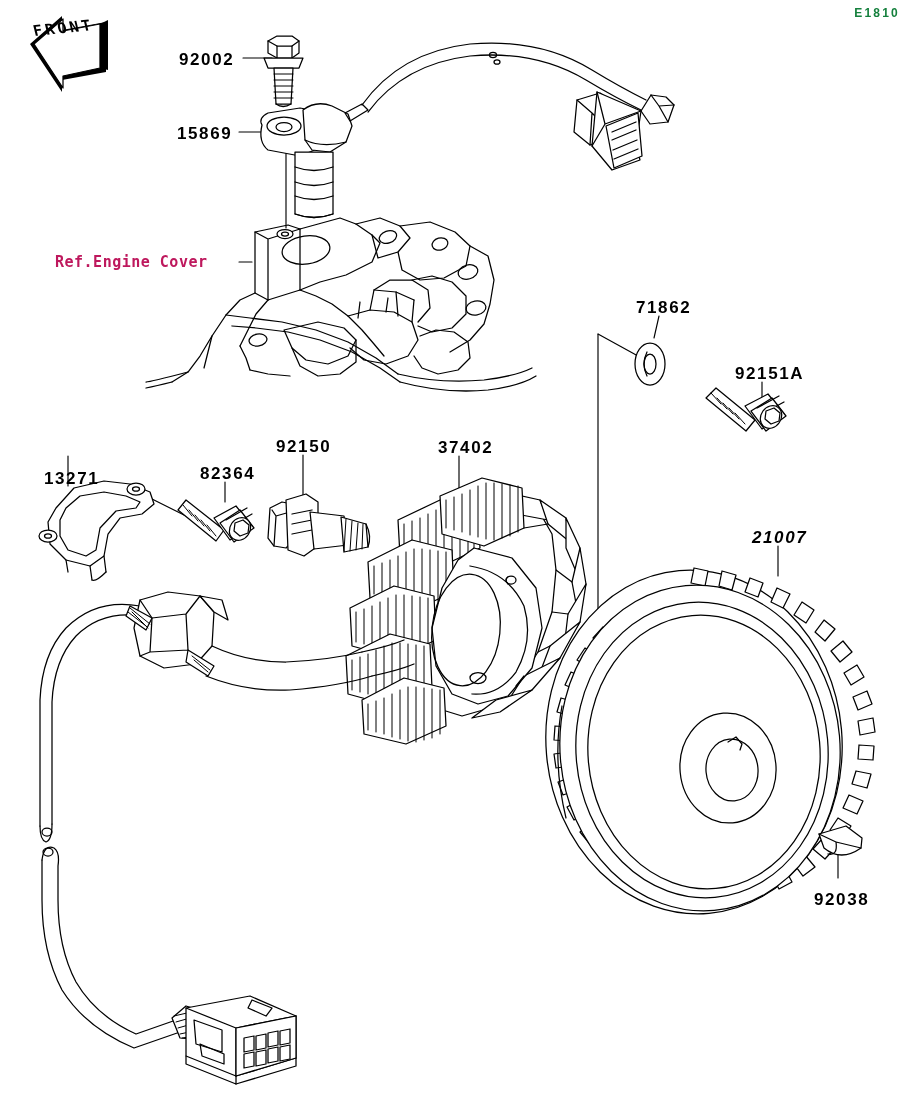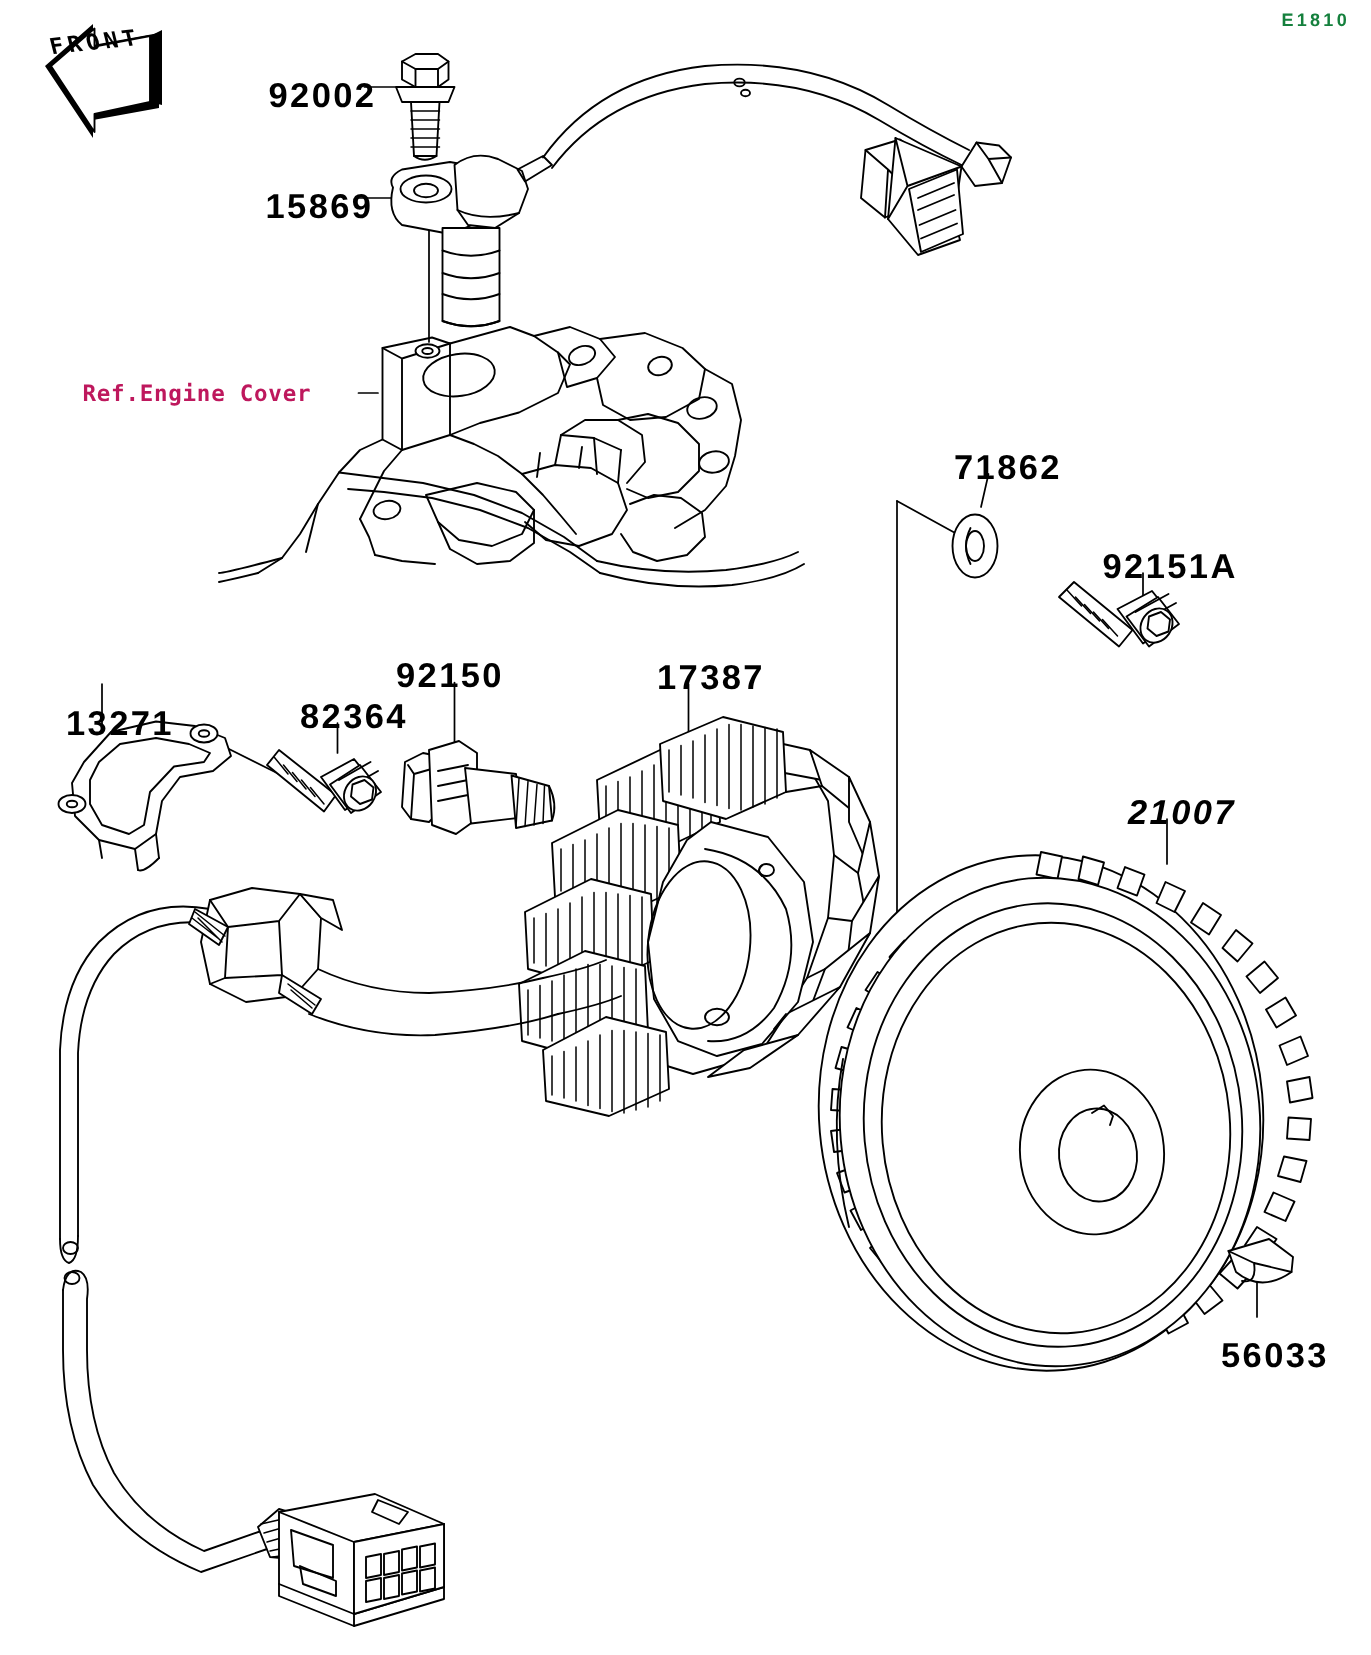--- a/index.html
+++ b/index.html
@@ -1,21 +1,21 @@
 <!DOCTYPE html>
 <html><head>
 <meta charset="utf-8">
 <style>
   html,body{margin:0;padding:0;background:#ffffff;}
   body{width:914px;height:1103px;overflow:hidden;
        font-family:"Liberation Sans",sans-serif;color:#000;}
   #sheet{position:relative;width:914px;height:1103px;background:#fff;}
   svg#art{position:absolute;left:0;top:0;width:914px;height:1103px;}
   .lbl{position:absolute;font-family:"Liberation Sans",sans-serif;
-       font-weight:bold;font-size:23px;letter-spacing:1.6px;
+       font-weight:bold;font-size:17px;letter-spacing:1.6px;
        color:#000;white-space:nowrap;}
   .code{position:absolute;font-family:"Liberation Sans",sans-serif;
         font-weight:bold;font-size:12px;letter-spacing:2.2px;color:#15803d;}
   .refl{position:absolute;font-family:"DejaVu Sans Mono","Liberation Mono",monospace;
         font-weight:bold;font-size:15px;letter-spacing:0.5px;color:#be185d;white-space:nowrap;}
   .front-badge{position:absolute;left:22px;top:4px;width:100px;height:80px;}
 </style>
 </head>
 <body>
 
@@ -340,18 +340,18 @@
   <div class="code" style="right:14px;top:6px;">E1810</div>
 
   <div class="refl" style="left:55px;top:253px;">Ref.Engine Cover</div>
 
   <div class="lbl" style="left:179px;top:50px;">92002</div>
   <div class="lbl" style="left:177px;top:124px;">15869</div>
   <div class="lbl" style="left:636px;top:298px;">71862</div>
   <div class="lbl" style="left:735px;top:364px;">92151A</div>
   <div class="lbl" style="left:44px;top:438px;margin-top:31px;">13271</div>
   <div class="lbl" style="left:200px;top:464px;">82364</div>
-  <div class="lbl" style="left:264px;top:437px;">92150</div>
-  <div class="lbl" style="left:438px;top:438px;">17387</div>
+  <div class="lbl" style="left:276px;top:437px;">92150</div>
+  <div class="lbl" style="left:438px;top:438px;">37402</div>
   <div class="lbl" style="left:752px;top:528px;font-style:italic;">21007</div>
-  <div class="lbl" style="left:814px;top:890px;">56033</div>
+  <div class="lbl" style="left:814px;top:890px;">92038</div>
 
 </div>
 
 </body></html>

